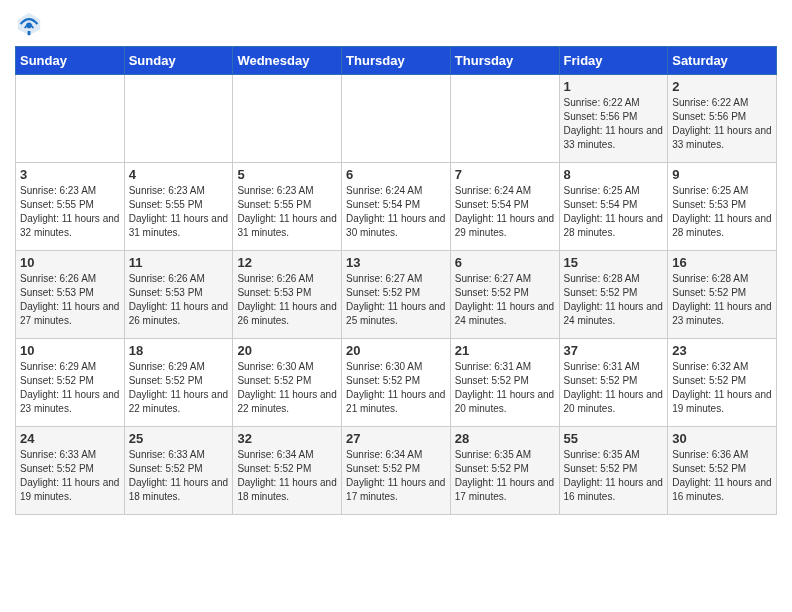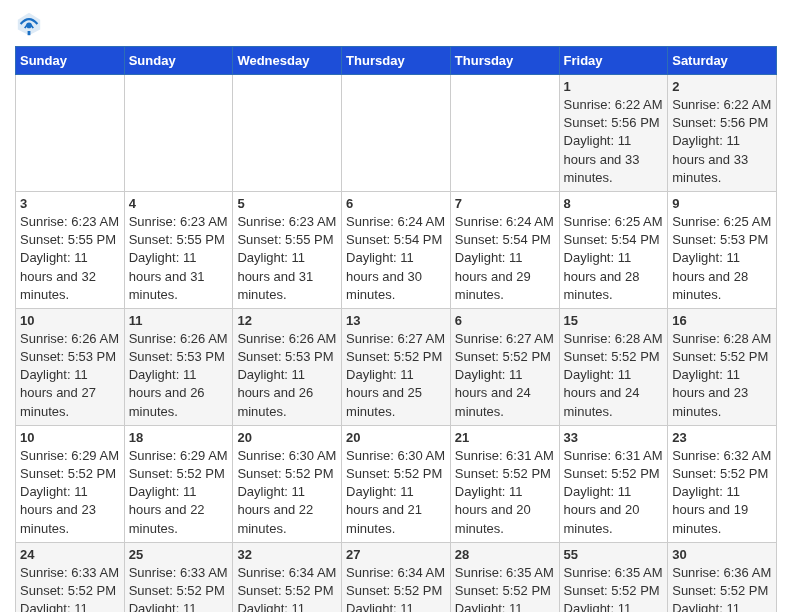--- a/index.html
+++ b/index.html
@@ -74,21 +74,21 @@
     tbody tr:nth-child(even) td {
       background: #fff;
     }
     .day-num {
       font-size: 13px;
       font-weight: bold;
       display: block;
       margin-bottom: 2px;
     }
     .day-info {
-      font-size: 13px;
+      font-size: 10px;
       line-height: 1.4;
       color: #333;
     }
     .empty-cell {
       background: #fff !important;
     }
   </style>
 </head>
 <body>
 
@@ -302,21 +302,21 @@
       </td>
           <td>
         <span class="day-num">21</span>
         <div class="day-info">
           Sunrise: 6:31 AM<br>
           Sunset: 5:52 PM<br>
           Daylight: 11 hours and 20 minutes.
         </div>
       </td>
           <td>
-        <span class="day-num">33</span>
+        <span class="day-num">37</span>
         <div class="day-info">
           Sunrise: 6:31 AM<br>
           Sunset: 5:52 PM<br>
           Daylight: 11 hours and 20 minutes.
         </div>
       </td>
           <td>
         <span class="day-num">23</span>
         <div class="day-info">
           Sunrise: 6:32 AM<br>

